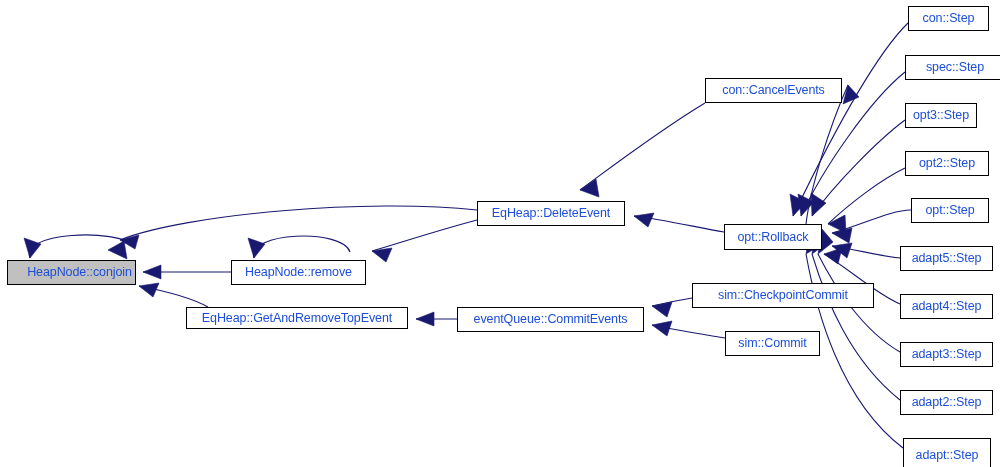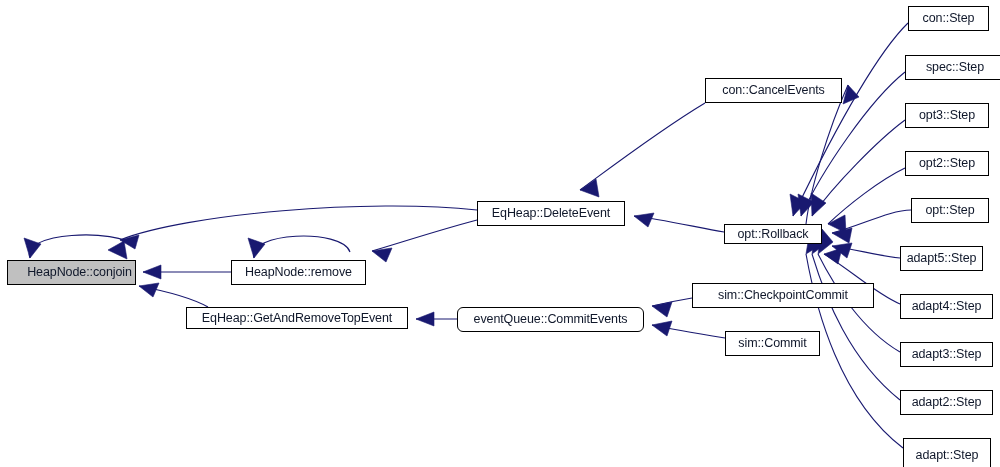--- a/index.html
+++ b/index.html
@@ -22,21 +22,21 @@
     top: 0;
     width: 1000px;
     height: 467px;
     pointer-events: none;
   }
   .node {
     position: absolute;
     box-sizing: border-box;
     border: 1px solid #000000;
     background: #ffffff;
-    color: #0f172a;
+    color: #1d4ed8;
     font-size: 12.5px;
     line-height: 1;
     display: flex;
     align-items: center;
     justify-content: center;
     white-space: nowrap;
     letter-spacing: -0.1px;
   }
   .node.highlight {
     background: #c0c0c0;
@@ -100,51 +100,51 @@
       </div>
       <div class="node" style="left: 231px; top: 260px; width: 135px; height: 25px;">
         <span>HeapNode::remove</span>
       </div>
       <div class="node" style="left: 186px; top: 307px; width: 222px; height: 22px;">
         <span>EqHeap::GetAndRemoveTopEvent</span>
       </div>
       <div class="node" style="left: 477px; top: 201px; width: 148px; height: 25px;">
         <span>EqHeap::DeleteEvent</span>
       </div>
-      <div class="node" style="left: 457px; top: 307px; width: 187px; height: 25px; border-radius: 6px;">
+      <div class="node" style="left: 457px; top: 307px; width: 187px; height: 25px;">
         <span>eventQueue::CommitEvents</span>
       </div>
       <div class="node" style="left: 705px; top: 78px; width: 137px; height: 25px;">
         <span>con::CancelEvents</span>
       </div>
-      <div class="node" style="left: 724px; top: 224px; width: 98px; height: 20px; justify-content: center;">
+      <div class="node" style="left: 724px; top: 224px; width: 98px; height: 26px; justify-content: center;">
         <span>opt::Rollback</span>
       </div>
       <div class="node" style="left: 692px; top: 283px; width: 182px; height: 25px;">
         <span>sim::CheckpointCommit</span>
       </div>
       <div class="node" style="left: 725px; top: 331px; width: 95px; height: 25px;">
         <span>sim::Commit</span>
       </div>
       <div class="node" style="left: 908px; top: 6px; width: 81px; height: 25px;">
         <span>con::Step</span>
       </div>
       <div class="node" style="left: 905px; top: 55px; width: 100px; height: 25px;">
         <span>spec::Step</span>
       </div>
-      <div class="node" style="left: 905px; top: 103px; width: 84px; height: 25px;">
+      <div class="node" style="left: 905px; top: 103px; width: 72px; height: 25px;">
         <span>opt3::Step</span>
       </div>
       <div class="node" style="left: 905px; top: 151px; width: 84px; height: 25px;">
         <span>opt2::Step</span>
       </div>
       <div class="node" style="left: 911px; top: 198px; width: 78px; height: 25px;">
         <span>opt::Step</span>
       </div>
-      <div class="node" style="left: 900px; top: 246px; width: 83px; height: 25px;">
+      <div class="node" style="left: 900px; top: 246px; width: 93px; height: 25px;">
         <span>adapt5::Step</span>
       </div>
       <div class="node" style="left: 900px; top: 294px; width: 93px; height: 25px;">
         <span>adapt4::Step</span>
       </div>
       <div class="node" style="left: 900px; top: 342px; width: 93px; height: 25px;">
         <span>adapt3::Step</span>
       </div>
       <div class="node" style="left: 900px; top: 390px; width: 93px; height: 25px;">
         <span>adapt2::Step</span>

